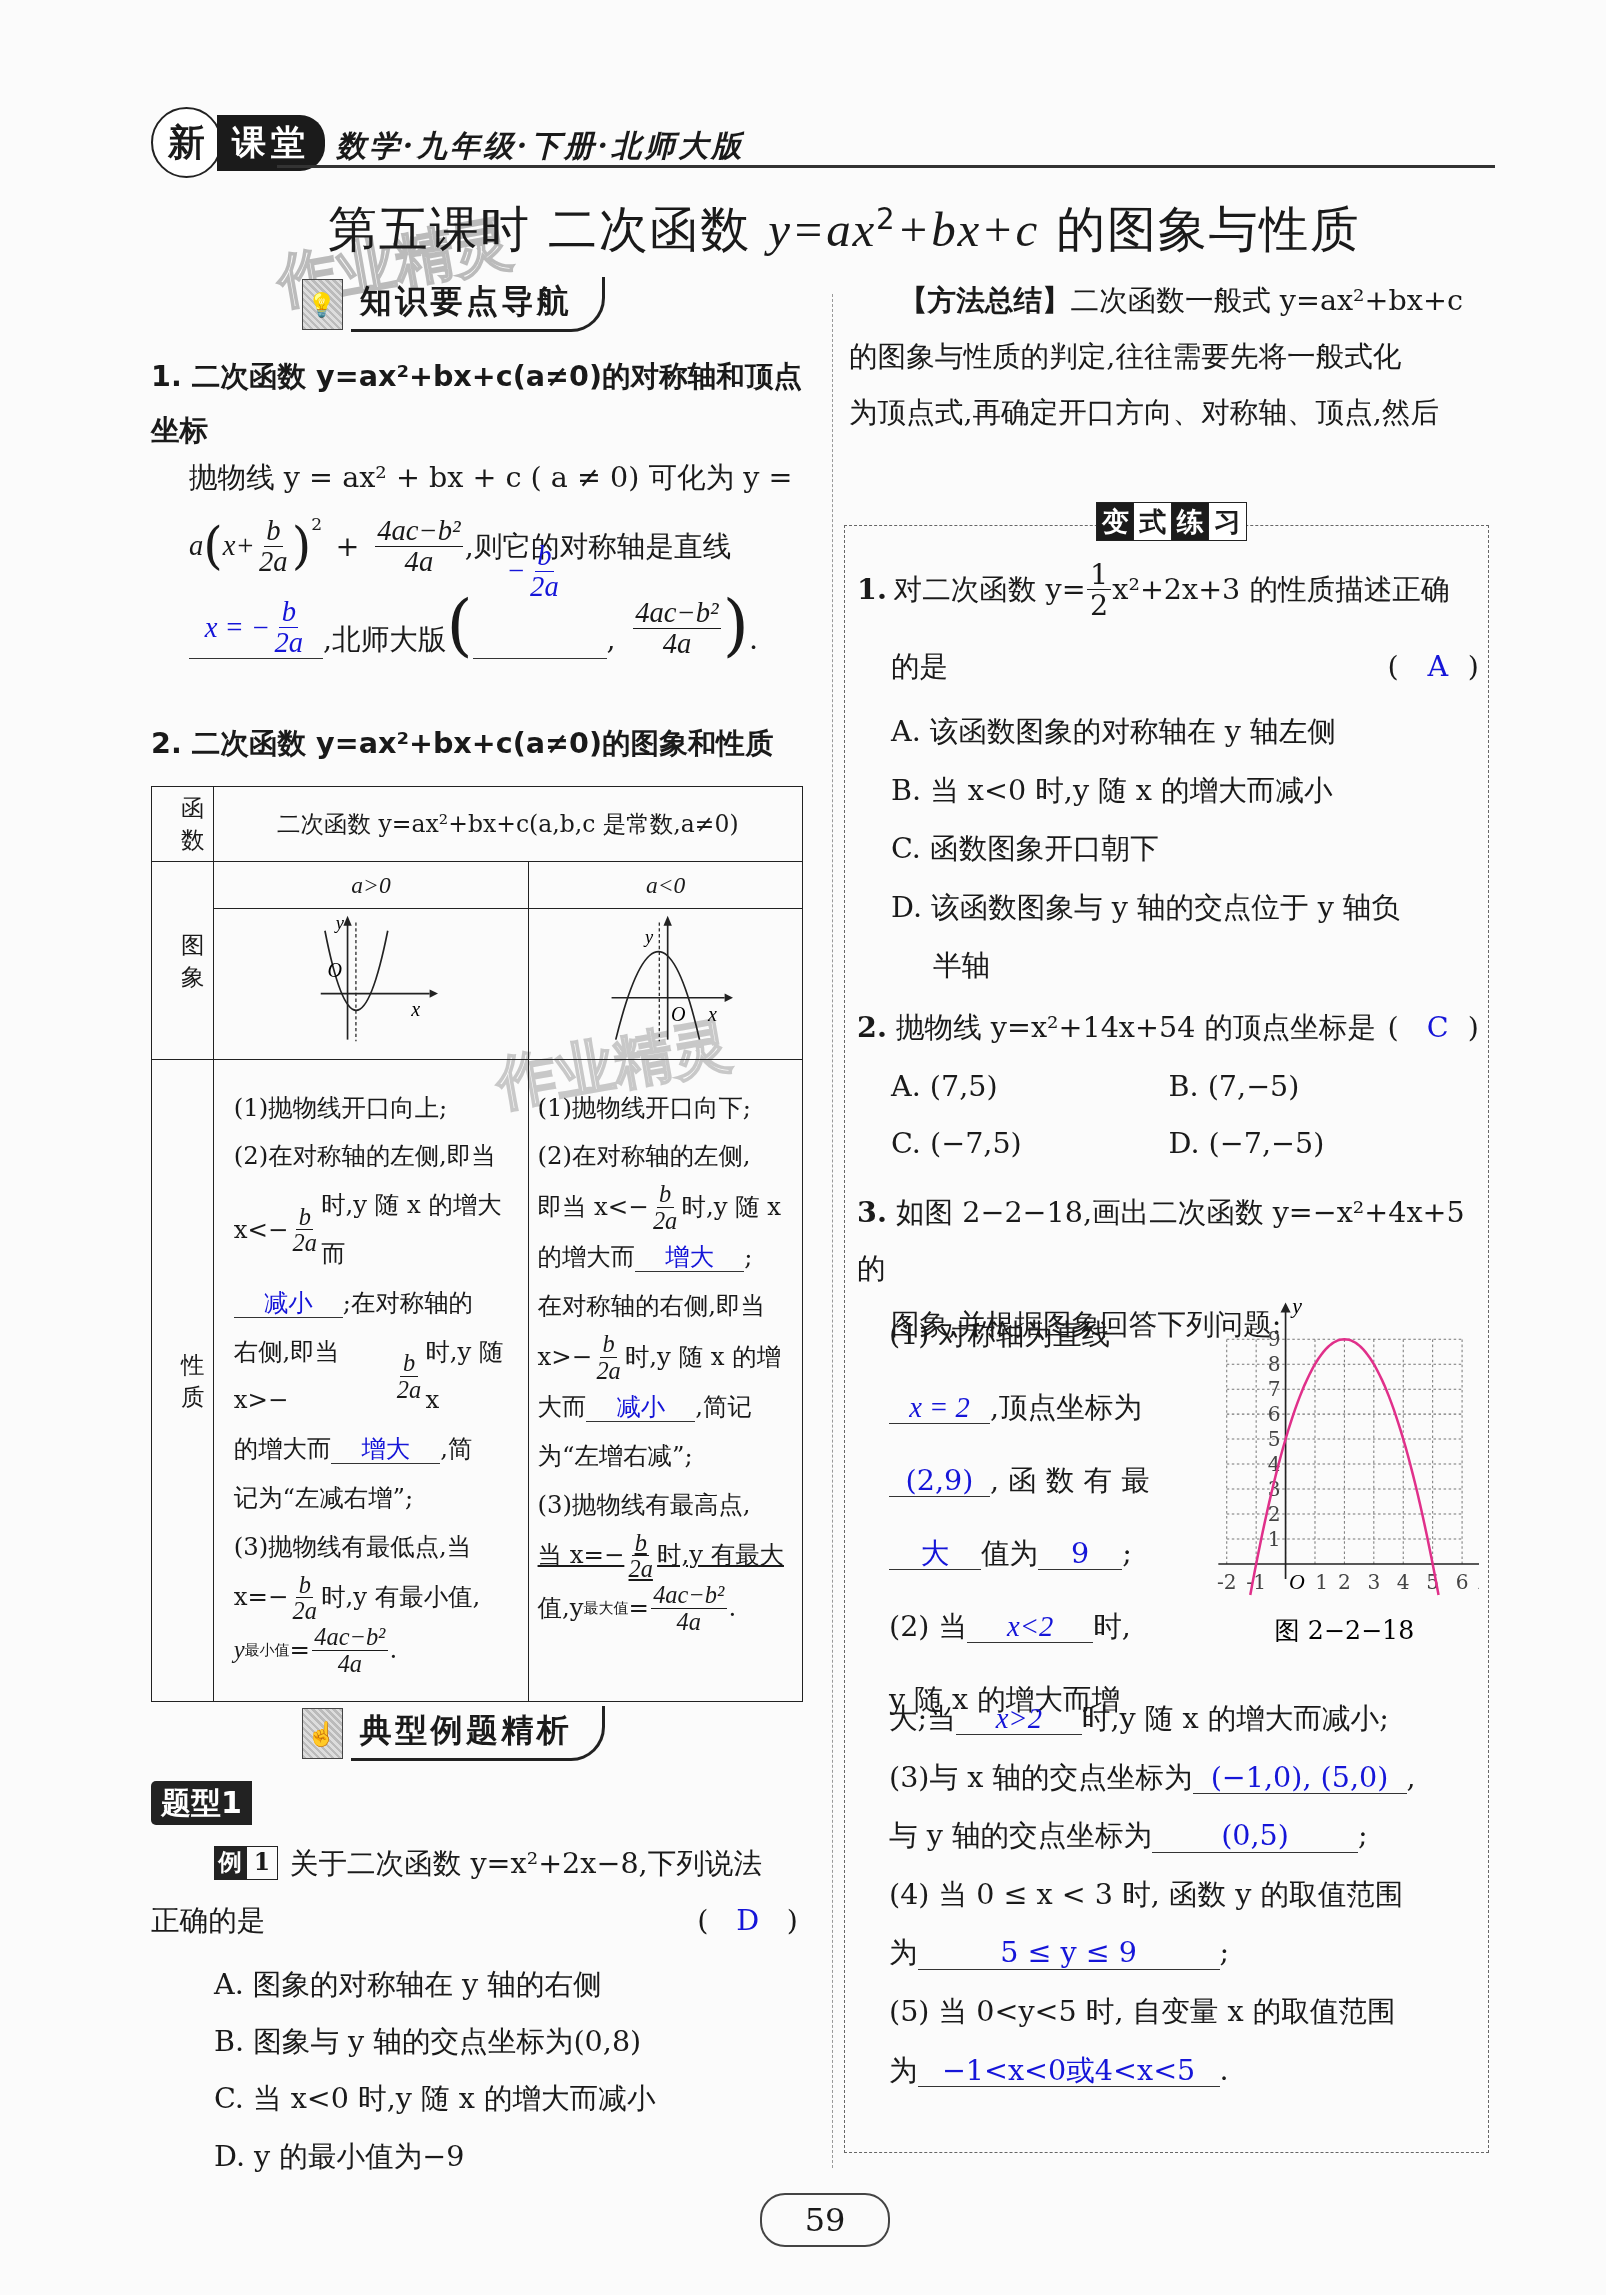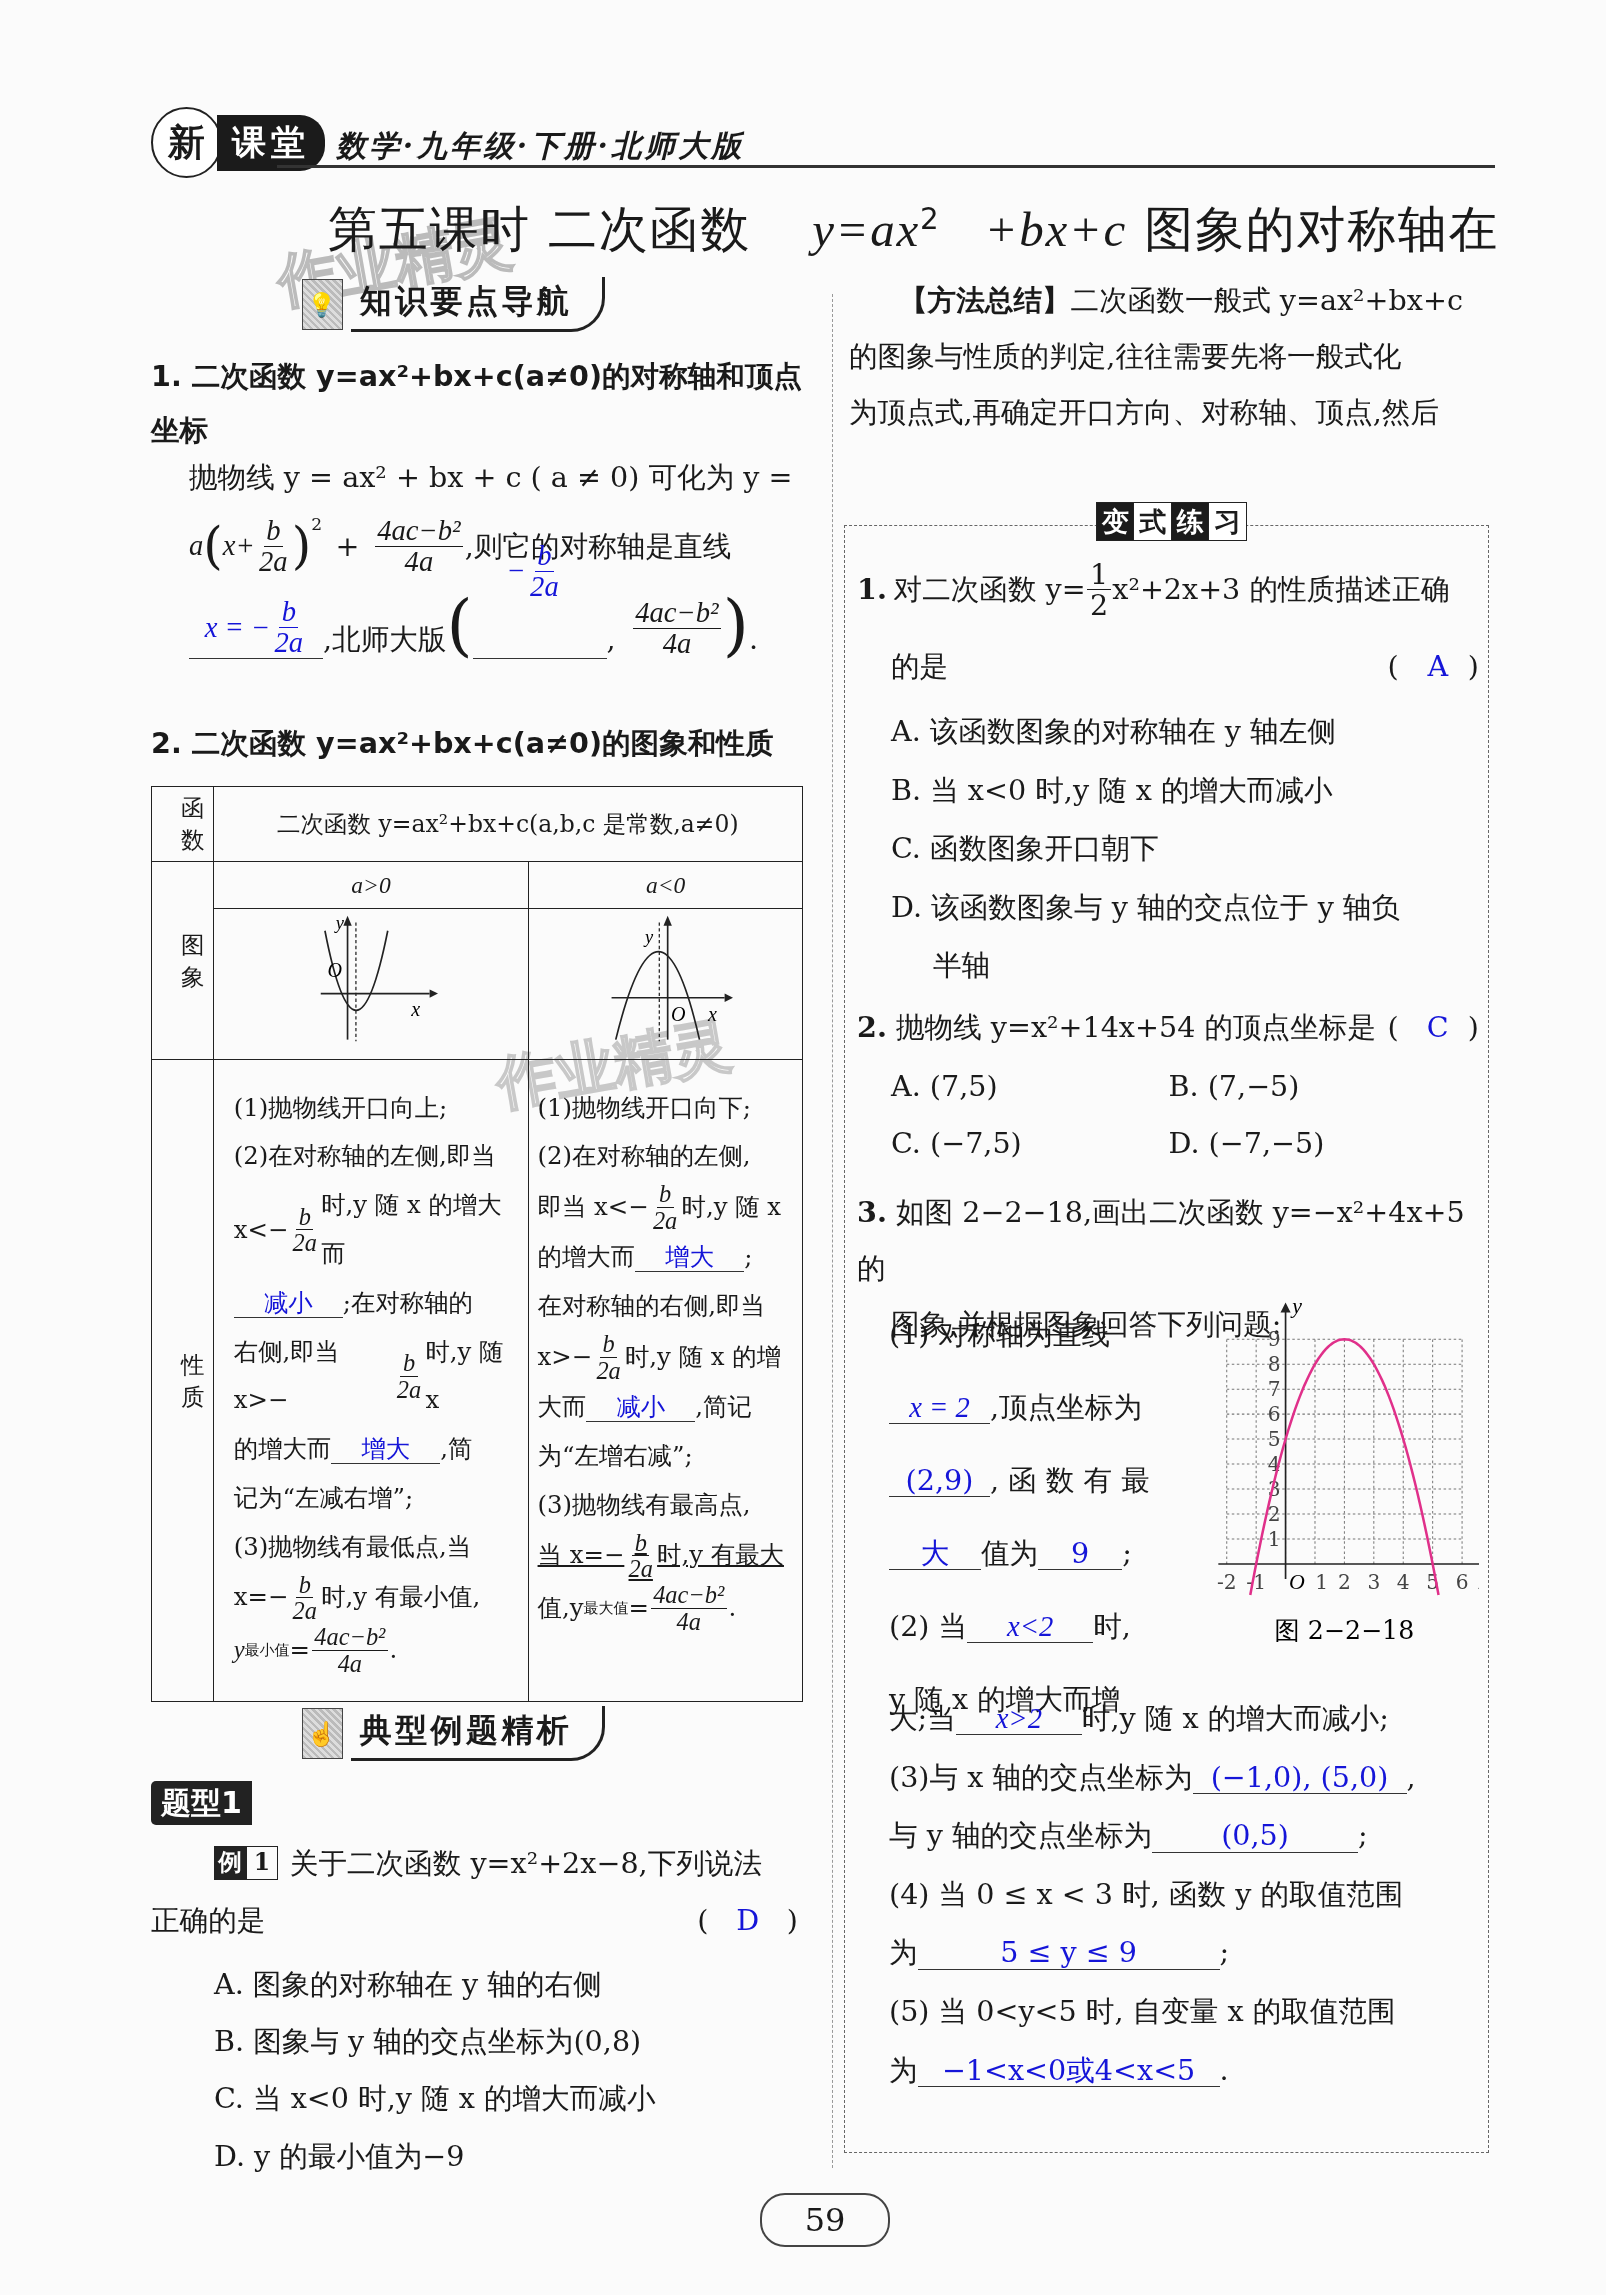--- a/index.html
+++ b/index.html
@@ -19,21 +19,21 @@
   sup { font-size:0.6em; }
 
   
   #header-logo { left:151px; top:113px; height:59px; display:flex; align-items:center; }
   .logo-circle { width:67px; height:67px; border-radius:50%; border:2.5px solid #222; display:flex; align-items:center; justify-content:center; font-size:37px; font-weight:bold; background:#fff; font-family:"DejaVu Sans",sans-serif; }
   .logo-pill { background:#1b1b1b; color:#fff; font-size:34px; font-weight:bold; padding:5px 15px; border-radius:0 25px 25px 0; margin-left:-5px; font-family:"DejaVu Sans",sans-serif; letter-spacing:5px; }
   #header-sub { left:336px; top:126px; font-size:30px; font-style:italic; font-weight:bold; letter-spacing:3.4px; }
   #header-rule { left:277px; top:165px; width:1218px; height:3.4px; background:#333; }
 
   #page-title { left:328px; top:197px; font-size:49px; font-family:"DejaVu Sans",sans-serif; letter-spacing:1.7px; }
-  #page-title .m { font-family:"Liberation Serif",serif;margin-left:44px; }
+  #page-title .m { font-family:"Liberation Serif",serif; }
 
   #col-divider { left:832px; top:294px; height:1874px; border-left:1.7px dashed #999; }
 
   .sec-banner { display:flex; align-items:center; }
   .sec-banner .ico { width:39px; height:49px; background:repeating-linear-gradient(45deg,#bbb 0 2.5px,#ddd 2.5px 5px); border:1.7px solid #444; margin-right:8.4px; display:flex; align-items:center; justify-content:center; font-size:23.5px; }
   .sec-banner .lbl { font-family:"DejaVu Sans",sans-serif; font-weight:bold; font-size:32px; padding:3.4px 30px 5px 8.4px; border-bottom:3.4px solid #222; border-right:3.4px solid #222; border-radius:0 0 34px 0; letter-spacing:3.4px; }
 
   .txt { font-size:28.6px; line-height:1.35; }
   .q { font-family:"DejaVu Sans",sans-serif; font-weight:bold; font-size:28.6px; }
 
@@ -72,21 +72,21 @@
     <span>课</span><span>堂</span>
   </div>
 </div>
 <div class="abs" id="header-sub">数学·九年级·下册·北师大版</div>
 <div class="abs" id="header-rule"></div>
 
 <div class="abs" id="watermark">作业精灵</div>
 <div class="abs" id="watermark2">作业精灵</div>
 
 <div class="abs" id="page-title">
-  <span>第五课时  二次函数 </span><span class="m">y=ax</span><sup>2</sup><span class="m">+bx+c</span><span> 图象的对称轴在</span>
+  <span>第五课时  二次函数 </span><span class="m">y=ax</span><sup>2</sup><span class="m">+bx+c</span><span> 的图象与性质</span>
 </div>
 
 <div class="abs" id="col-divider"></div>
 
 <div class="abs sec-banner" style="left:302px; top:277px;">
   <div class="ico">💡</div>
   <div class="lbl">知识要点导航</div>
 </div>
 
 <div class="abs q" style="left:151px; top:349px; width:655px; line-height:1.9;">

